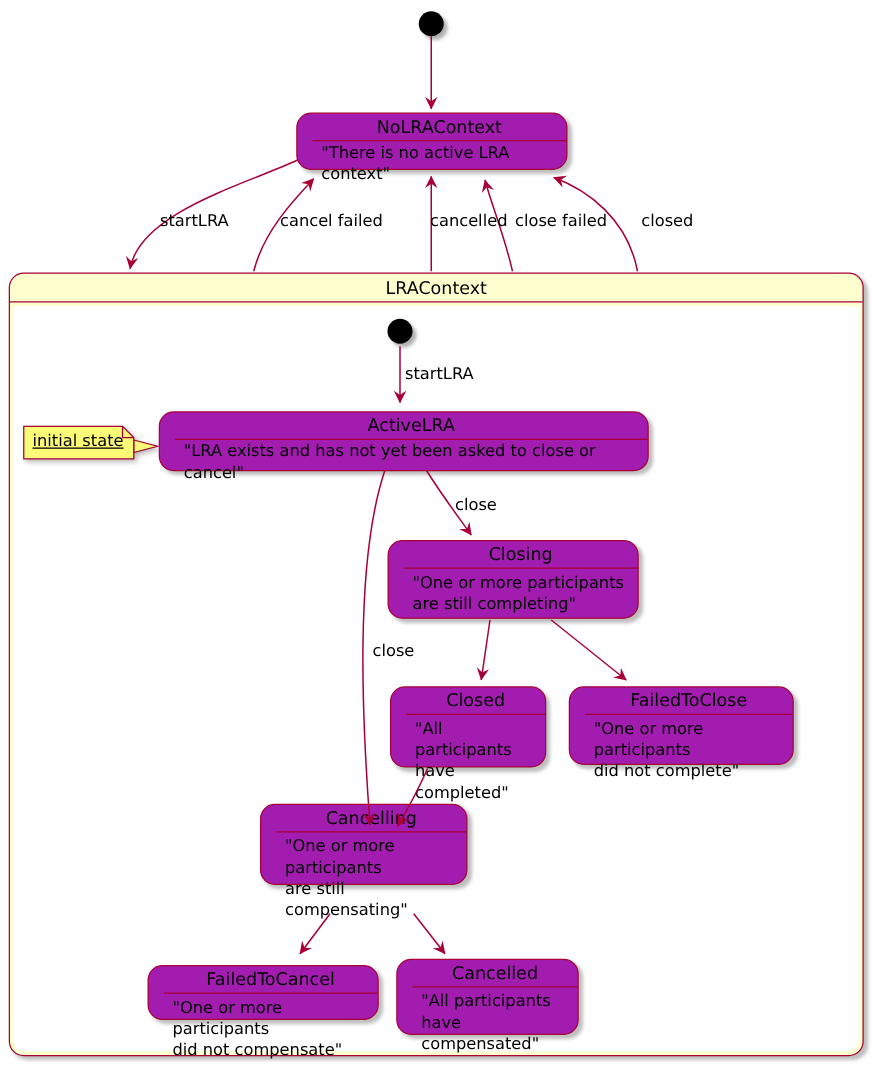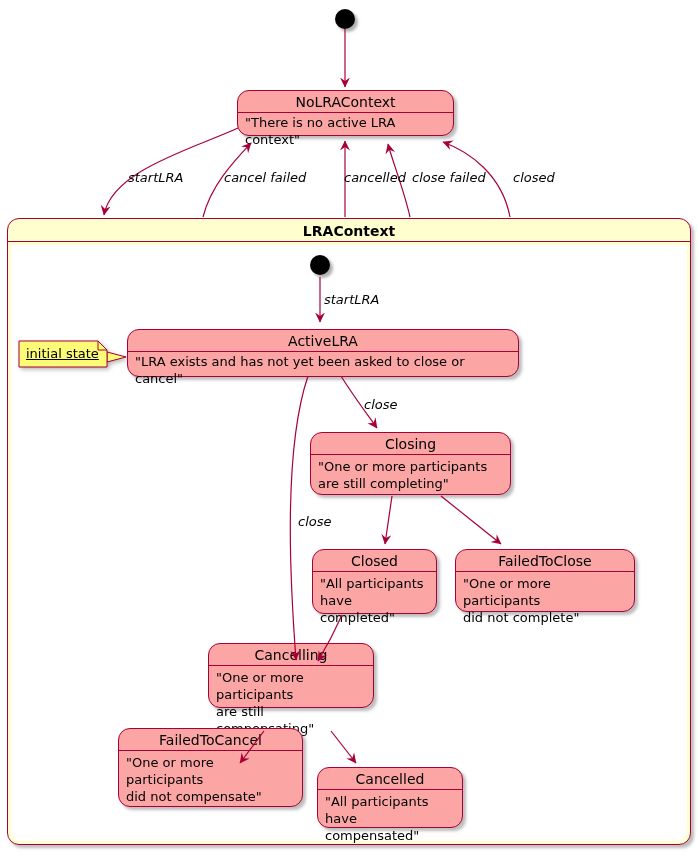--- a/index.html
+++ b/index.html
@@ -2,51 +2,50 @@
 <html><head>
 <meta charset="utf-8">
 <style>
   html,body{margin:0;padding:0;background:#ffffff;}
   .canvas{
     position:relative;width:698px;height:855px;background:#ffffff;
     font-family:"DejaVu Sans","Liberation Sans",sans-serif;color:#000;
     overflow:hidden;
   }
   .state{
-    position:absolute;background:#fca5a5;border:1.5px solid #A80036;
+    position:absolute;background:#a21caf;border:1.5px solid #A80036;
     border-radius:12px;box-shadow:3px 3px 3px rgba(110,110,110,.45);
-    box-sizing:border-box;z-index:2;
+    box-sizing:border-box;z-index:2;padding-left:12px;
   }
   .state-title{
     font-size:14px;text-align:center;padding:3px 8px 2px;
     border-bottom:1.5px solid #A80036;white-space:nowrap;
   }
   .state-body{
     font-size:13px;padding:3px 7px 3px;white-space:pre-line;line-height:17px;
   }
   .composite{
     position:absolute;background:#FEFECE;border:1.5px solid #A80036;
     border-radius:12px;box-shadow:3px 3px 3px rgba(110,110,110,.45);
     box-sizing:border-box;z-index:1;
   }
   .composite-title{
     font-size:14px;text-align:center;padding:4px 8px 2px;
     border-bottom:1.5px solid #A80036;
-    font-weight:bold;
   }
   .composite-inner{
     position:absolute;left:3px;right:3px;top:26px;bottom:3px;
     background:#ffffff;border-radius:0 0 9px 9px;
   }
   .dot{
     position:absolute;width:20px;height:20px;border-radius:50%;
     background:#000;box-shadow:3px 3px 3px rgba(110,110,110,.55);z-index:2;
   }
   .arrows{position:absolute;left:0;top:0;z-index:3;pointer-events:none;}
-  .tlabel{position:absolute;font-size:13px;white-space:nowrap;z-index:4;font-style:italic;}
+  .tlabel{position:absolute;font-size:13px;white-space:nowrap;z-index:4;}
   .note-text{position:absolute;font-size:13px;white-space:nowrap;z-index:4;text-decoration:underline;}
 </style>
 </head>
 <body>
 
 <div class="canvas">
 
   <div class="composite" style="left:7px;top:218px;width:684px;height:627px">
     <div class="composite-title">LRAContext</div>
     <div class="composite-inner"></div>
@@ -82,21 +81,21 @@
     <div class="state-body">"One or more participants
 did not complete"</div>
   </div>
 
   <div class="state" style="left:208px;top:643px;width:166px;height:65px">
     <div class="state-title">Cancelling</div>
     <div class="state-body">"One or more participants
 are still compensating"</div>
   </div>
 
-  <div class="state" style="left:118px;top:728px;width:185px;height:79px">
+  <div class="state" style="left:118px;top:772px;width:185px;height:44px">
     <div class="state-title">FailedToCancel</div>
     <div class="state-body">"One or more participants
 did not compensate"</div>
   </div>
 
   <div class="state" style="left:317px;top:767px;width:146px;height:61px">
     <div class="state-title">Cancelled</div>
     <div class="state-body">"All participants
 have compensated"</div>
   </div>

